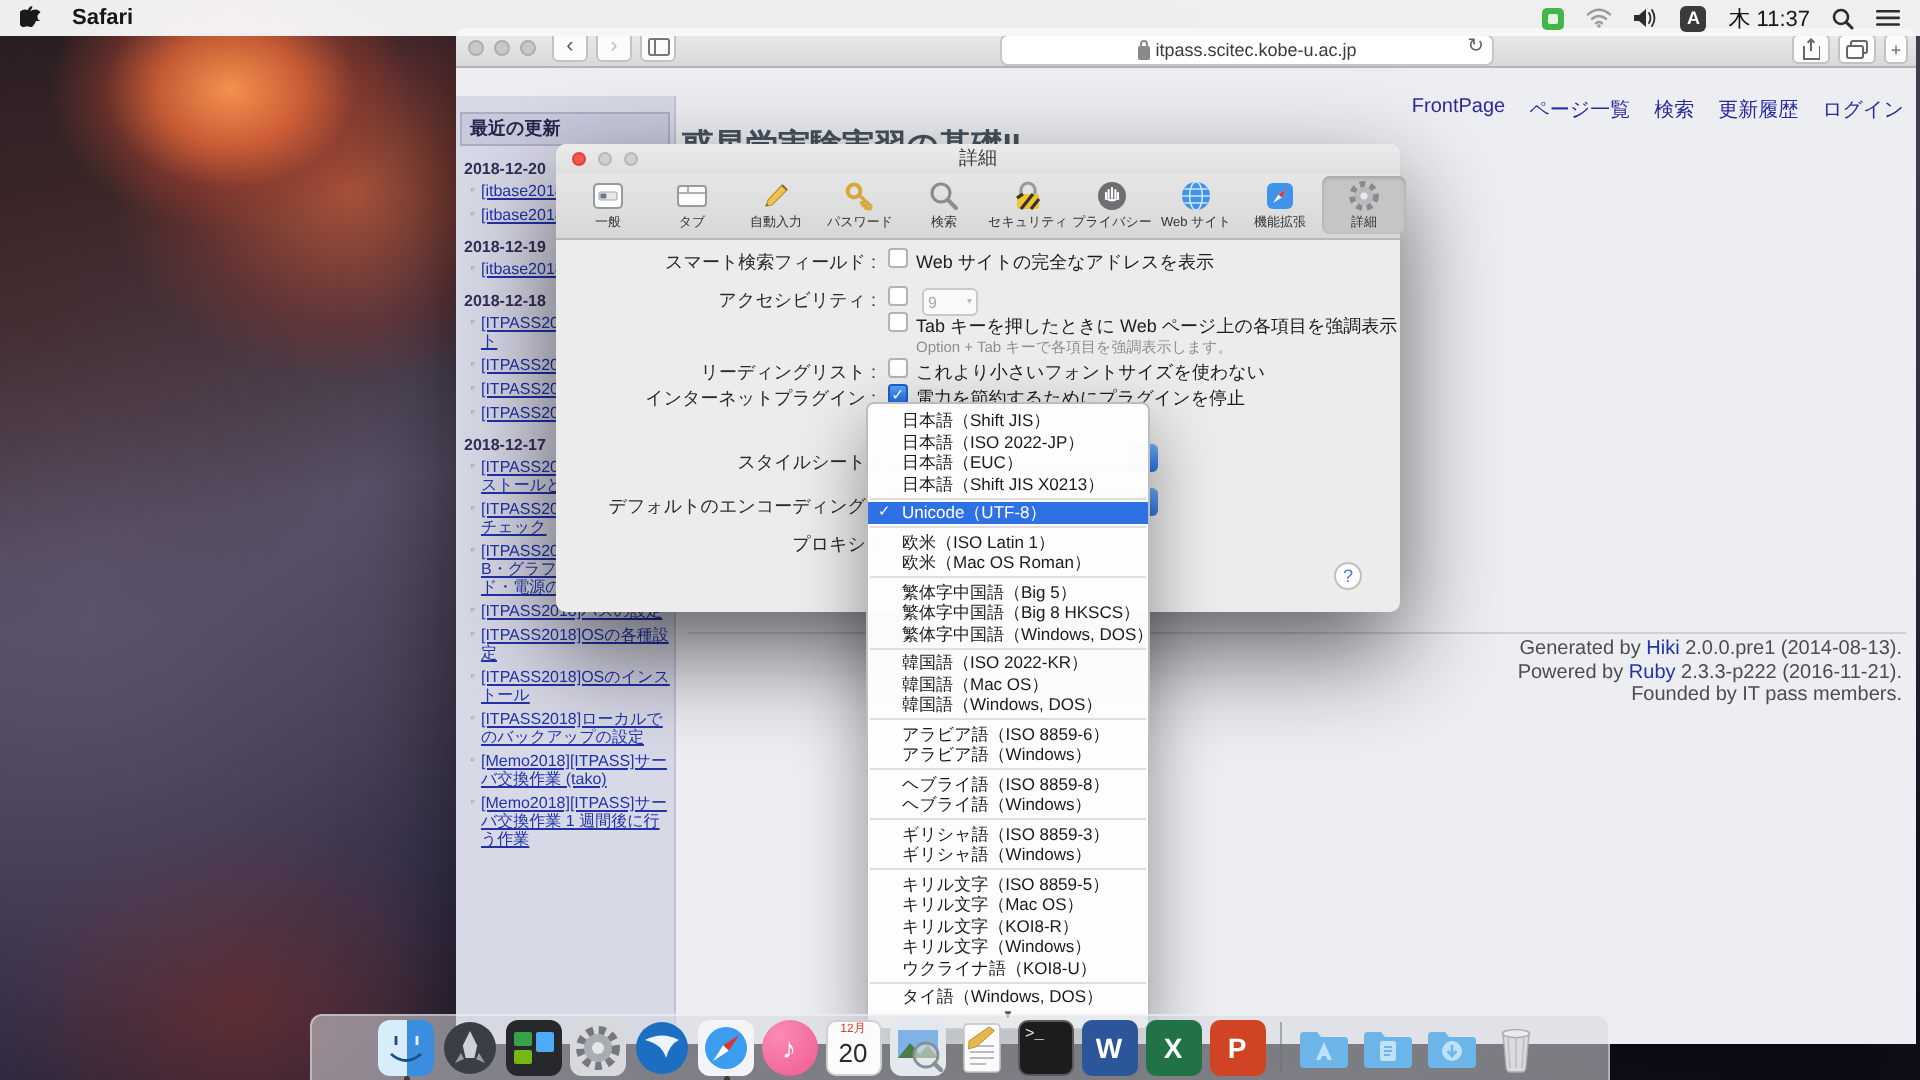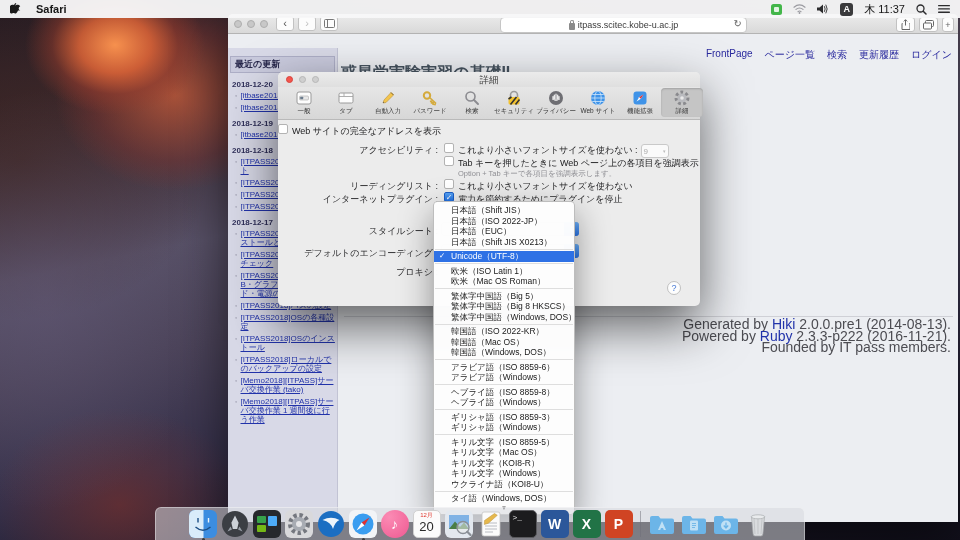--- a/index.html
+++ b/index.html
@@ -59,21 +59,21 @@
   .page-title{position:absolute;left:113px;top:29px;font-size:16px;font-weight:bold;color:#46535f;}
   .sidebar{position:absolute;left:0;top:14px;width:110px;bottom:0;background:#d8d9e7;
     border-right:1px solid #c2c3d4;box-sizing:border-box;padding:6px 0 0 0;}
   .sb-header{margin:2px 2px 4px 2px;background:#c9cadd;border:1px solid #adaec6;
     font-size:9px;font-weight:bold;color:#26264a;padding:1px 4px;}
   .sb-date{font-size:8px;font-weight:bold;color:#30305a;margin:7px 4px 2px 4px;}
   .sb-list{margin:0;padding:0 2px 0 7px;list-style:none;}
   .sb-list li{display:flex;gap:3px;font-size:8px;line-height:9px;margin-bottom:3px;}
   .sb-bullet{color:#85859a;font-size:7px;flex:none;}
   .sb-list a{color:#2233aa;text-decoration:underline;word-break:break-all;}
-  .pfooter{position:absolute;right:7px;top:285px;text-align:right;font-size:14px;color:#4c4c52;line-height:11.5px;}
+  .pfooter{position:absolute;right:7px;top:285px;text-align:right;font-size:10px;color:#4c4c52;line-height:11.5px;}
   .pfooter a{color:#2233aa;text-decoration:none;}
   .phr{position:absolute;left:116px;right:5px;top:282px;border-top:1px solid #cfd0d6;}
   
   .prefs{position:absolute;left:278px;top:72px;width:422px;height:234px;border-radius:5px;
     background:#ececec;box-shadow:0 20px 50px rgba(0,0,0,.6);z-index:100;font-size:9px;color:#1d1d1f;}
   .p-titlebar{position:relative;height:15px;border-radius:5px 5px 0 0;
     background:linear-gradient(#ebebeb,#dfdfdf);text-align:center;
     font-size:9.5px;color:#3c3c3c;line-height:16px;}
   .p-lights{position:absolute;left:8px;top:4px;display:flex;gap:6px;}
   .p-light{width:7px;height:7px;border-radius:50%;}
@@ -433,27 +433,27 @@
               <circle cx="8" cy="8" r="5.2" fill="none" stroke="#8a8a8e" stroke-width="4.5" stroke-dasharray="2.4 2.1"></circle>
               <circle cx="8" cy="8" r="4.6" fill="#b9babe"></circle>
               <circle cx="8" cy="8" r="1.8" fill="#e9e9e9"></circle>
             </svg>
           </div>
           <span class="pt-label">詳細</span>
         </div>
       </div>
 
     <div class="prow" style="top:53px;">
+      <span class="rlabel">スマート検索フィールド :</span>
       <span class="cb"></span>
       <span>Web サイトの完全なアドレスを表示</span>
     </div>
     <div class="prow" style="top:72px;">
       <span class="rlabel">アクセシビリティ :</span>
       <span class="cb"></span>
-      <span>これより小さいフォントサイズを使わない :</span>
       <span class="sizesel">
           <span>9</span>
           <span class="car">▾</span>
         </span>
     </div>
     <div class="prow" style="top:85px;">
       <span class="rlabel"></span>
       <span class="cb"></span>
       <span>Tab キーを押したときに Web ページ上の各項目を強調表示</span>
     </div>

